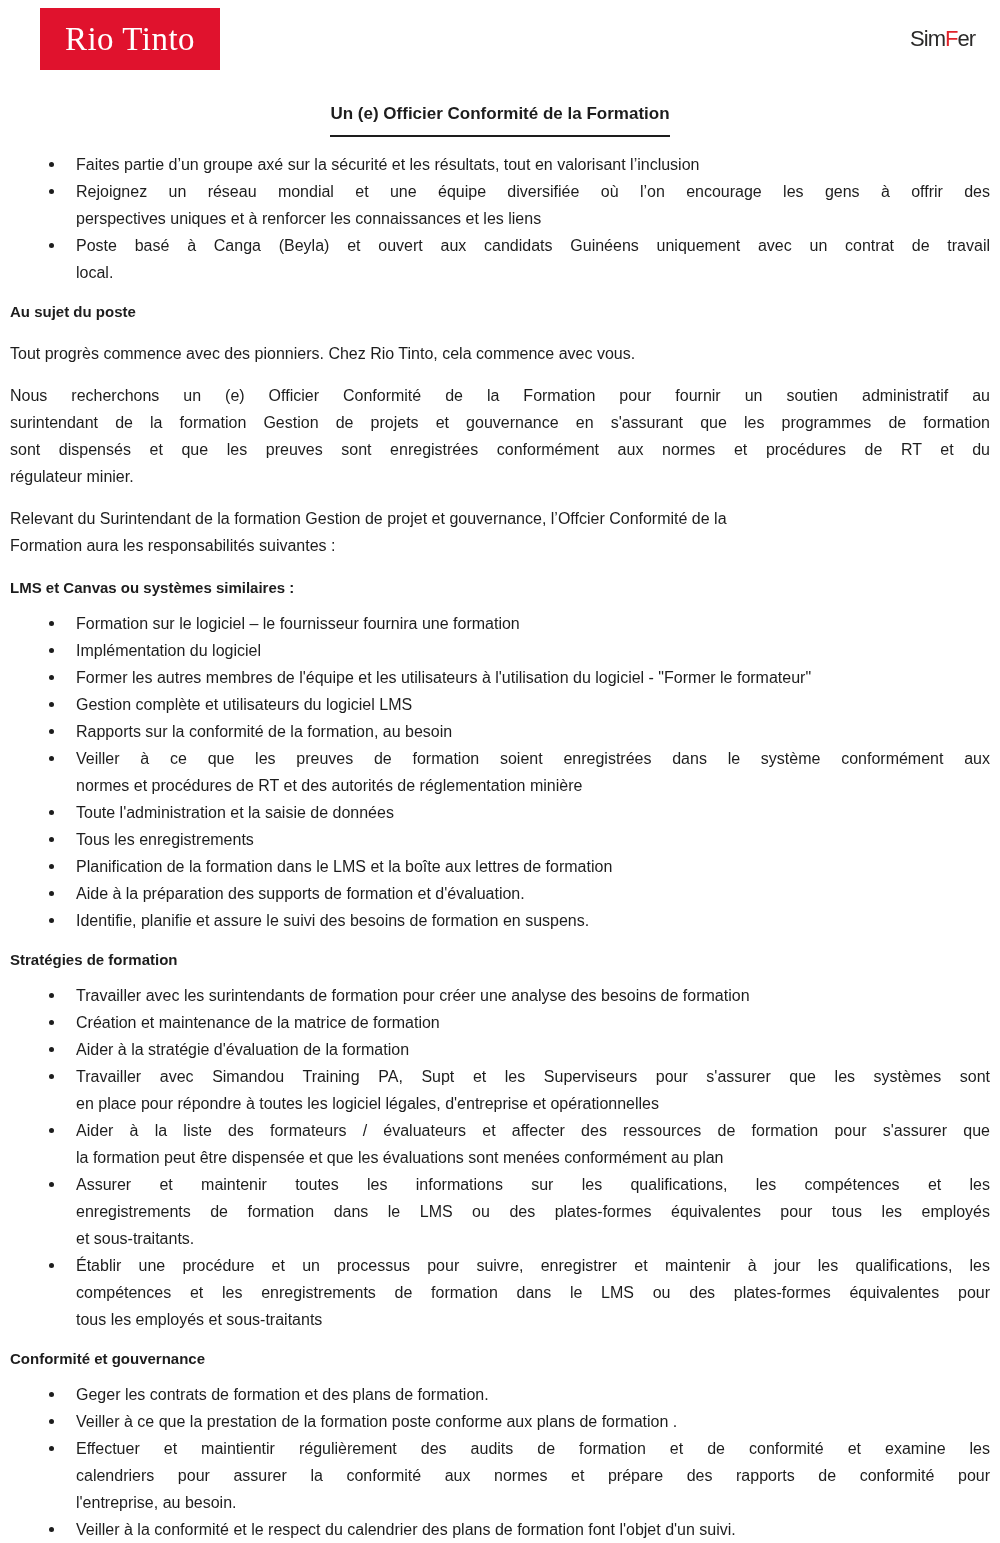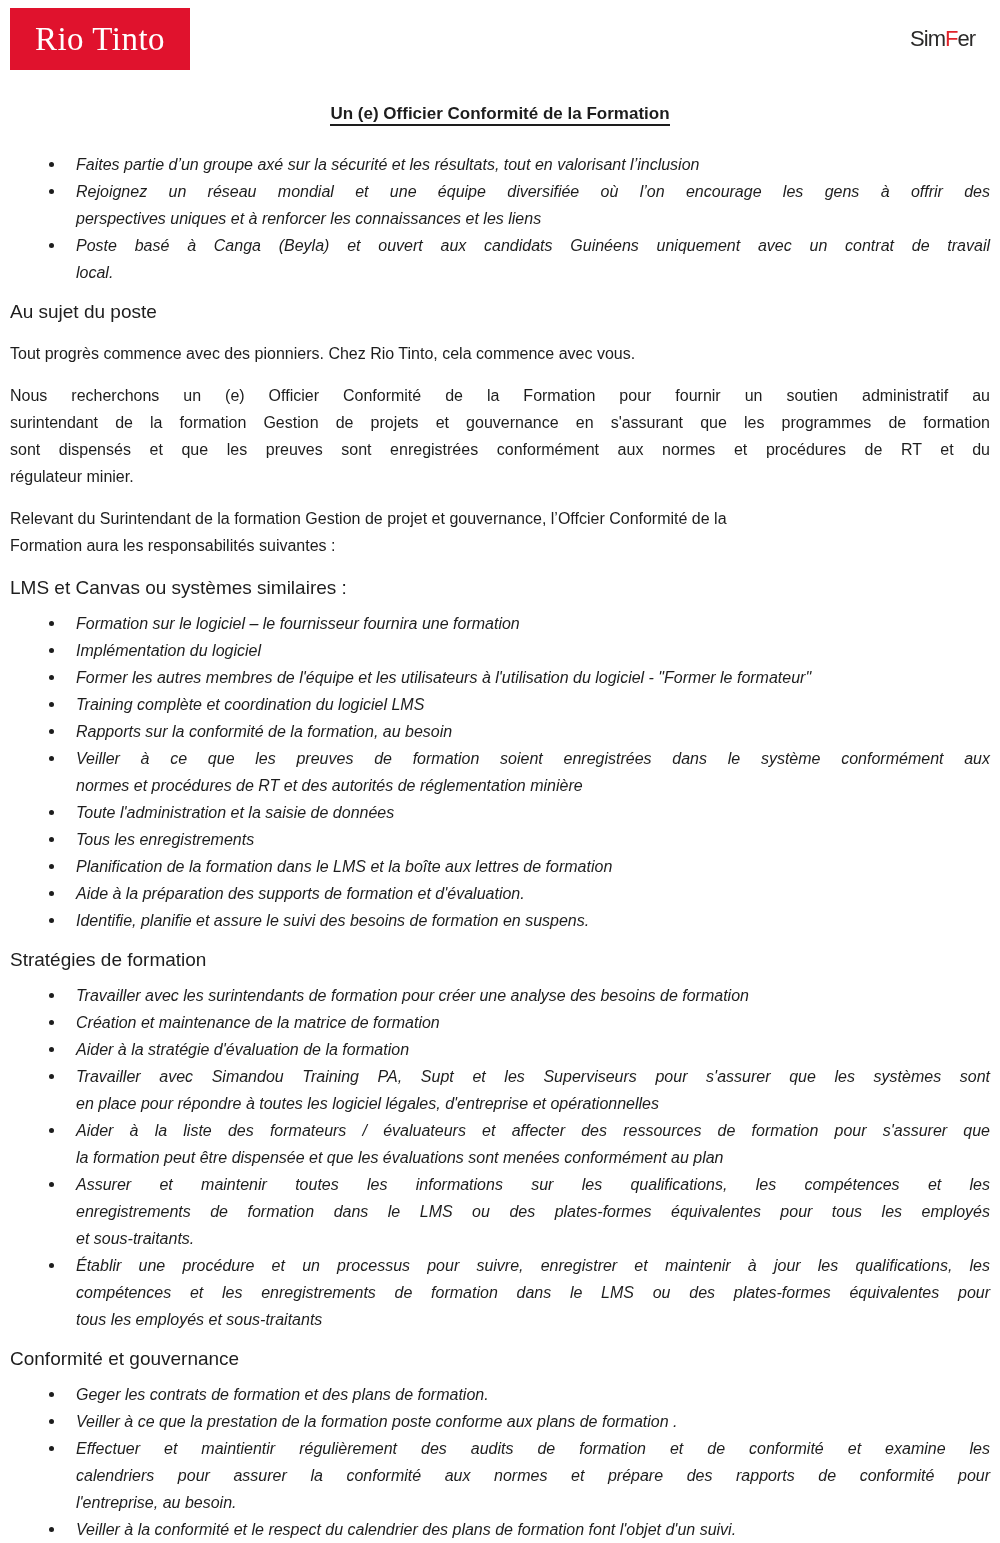--- a/index.html
+++ b/index.html
@@ -18,21 +18,21 @@
   .logo-row {
     display: flex;
     justify-content: space-between;
     align-items: center;
     height: 62px;
     padding-right: 15px;
   }
   .rio-logo {
     width: 180px; height: 62px;
     background: #e0122d;
-    display: flex; align-items: center; justify-content: center;
+    display: flex; align-items: center; justify-content: center; margin-left: 30px;
   }
   .rio-text {
     font-family: "Liberation Serif", serif;
     color: #ffffff;
     font-size: 33px;
     letter-spacing: 0.5px;
     white-space: nowrap;
   }
   .simfer-logo {
     font-size: 22px;
@@ -46,32 +46,32 @@
   
   h1 {
     font-size: 17px;
     line-height: 27px;
     font-weight: bold;
     text-align: center;
     margin: 30px 0 0 0;
   }
   .title-underline {
     border-bottom: 2px solid #1d1d1d;
-    padding-bottom: 1px;
+    padding-bottom: 12px;
   }
 
   
   h2 {
-    font-size: 19px;
+    font-size: 15px;
     line-height: 27px;
-    font-weight: normal;
+    font-weight: bold;
     margin: 0 0 9px 0;
   }
   p { margin: 0 0 15px 0; }
-  ul { list-style: none; margin: 0 0 12px 0; padding: 0; font-style: italic; }
+  ul { list-style: none; margin: 0 0 12px 0; padding: 0; }
   ul.intro { margin-top: 24px; }
   li { position: relative; padding-left: 66px; }
   li::before {
     content: "";
     position: absolute;
     left: 39px; top: 11px;
     width: 5px; height: 5px;
     border-radius: 50%;
     background: #1d1d1d;
   }
@@ -133,21 +133,21 @@
     <li>
       <div class="ln">Formation sur le logiciel – le fournisseur fournira une formation</div>
     </li>
     <li>
       <div class="ln">Implémentation du logiciel</div>
     </li>
     <li>
       <div class="ln">Former les autres membres de l'équipe et les utilisateurs à l'utilisation du logiciel - "Former le formateur"</div>
     </li>
     <li>
-      <div class="ln">Training complète et coordination du logiciel LMS</div>
+      <div class="ln">Gestion complète et utilisateurs du logiciel LMS</div>
     </li>
     <li>
       <div class="ln">Rapports sur la conformité de la formation, au besoin</div>
     </li>
     <li>
       <div class="ln just">Veiller à ce que les preuves de formation soient enregistrées dans le système conformément aux</div>
       <div class="ln">normes et procédures de RT et des autorités de réglementation minière</div>
     </li>
     <li>
       <div class="ln">Toute l'administration et la saisie de données</div>

